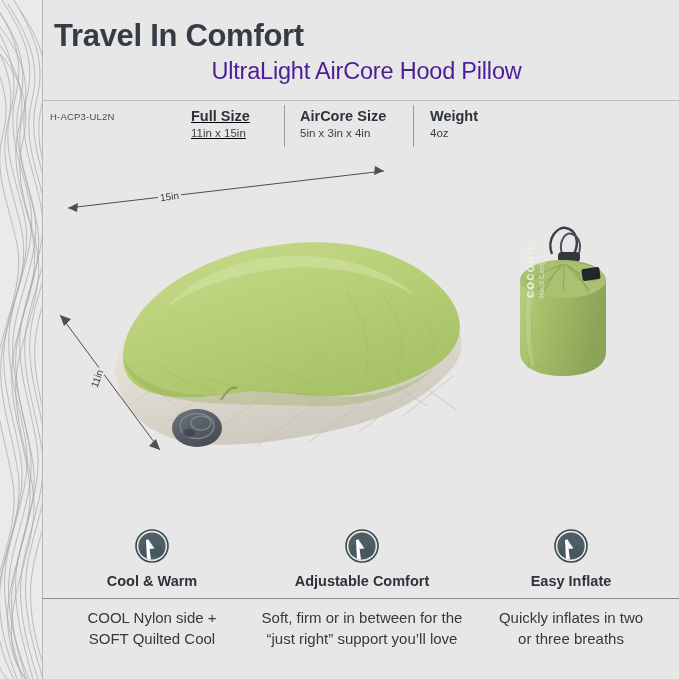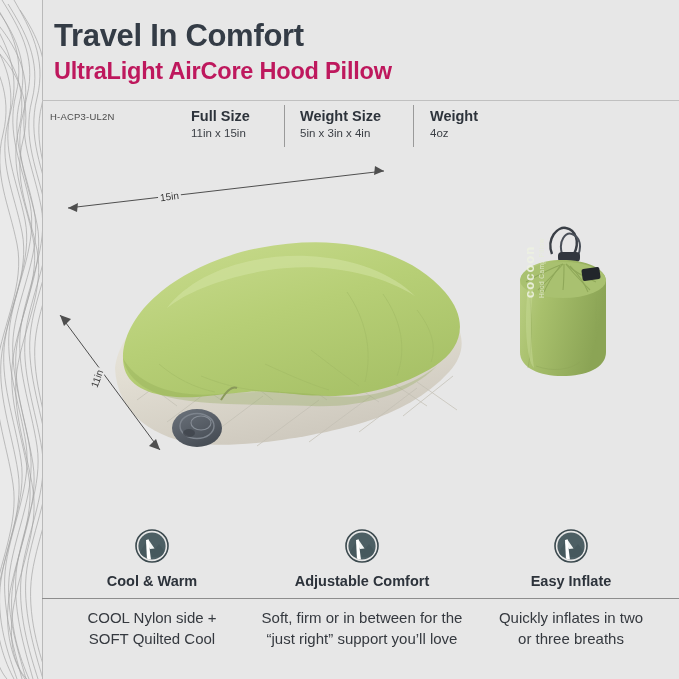--- a/index.html
+++ b/index.html
@@ -34,23 +34,23 @@
     position: absolute; left: 42px; top: 0;
     width: 637px; height: 100px;
     padding: 18px 0 0 12px;
   }
   .title-main {
     font-size: 31px; font-weight: bold;
     color: #343c46; letter-spacing: -0.3px;
     line-height: 1.18;
   }
   .title-sub {
-    font-size: 23.5px; font-weight: bold;
-    color: #be185d; letter-spacing: -0.2px;
-    line-height: 1.2; margin-top: 2px;
+    font-size: 23.5px; font-weight: normal;
+    color: #4c1d95; letter-spacing: -0.2px;
+    line-height: 1.2; margin-top: 2px; text-align: center;
   }
   .header-rule {
     position: absolute; left: 42px; top: 100px;
     width: 637px; height: 1px; background: #c0c0c0;
   }
 
   
   .spec-row {
     position: absolute; left: 42px; top: 101px;
     width: 672px; height: 50px;
@@ -60,21 +60,21 @@
     font-size: 9.5px; color: #4a4a4a; letter-spacing: 0.2px;
   }
   .spec-col { position: absolute; top: 6px; }
   .spec-col .spec-label {
     font-size: 14.5px; font-weight: bold; color: #2d333b;
     line-height: 1.25;
   }
   .spec-col .spec-value {
     font-size: 11.5px; color: #3b3f45; margin-top: 2px;
   }
-  .spec-col-0 { left: 149px; }
+  .spec-col-0 { left: 149px; text-decoration: underline; }
   .spec-col-1 { left: 258px; }
   .spec-col-2 { left: 388px; }
   .spec-vline {
     position: absolute; top: 4px;
     width: 1px; height: 42px; background: #9a9a9a;
   }
   .spec-vline-0 { left: 242px; }
   .spec-vline-1 { left: 371px; }
 
   
@@ -180,21 +180,21 @@
     <div class="sku">H-ACP3-UL2N</div>
 
     <div class="spec-vline spec-vline-0"></div>
     <div class="spec-vline spec-vline-1"></div>
 
     <div class="spec-col spec-col-0">
       <div class="spec-label">Full Size</div>
       <div class="spec-value">11in x 15in</div>
     </div>
     <div class="spec-col spec-col-1">
-      <div class="spec-label">Weight Size</div>
+      <div class="spec-label">AirCore Size</div>
       <div class="spec-value">5in x 3in x 4in</div>
     </div>
     <div class="spec-col spec-col-2">
       <div class="spec-label">Weight</div>
       <div class="spec-value">4oz</div>
     </div>
   </div>
 
   <div class="product-area">
 

